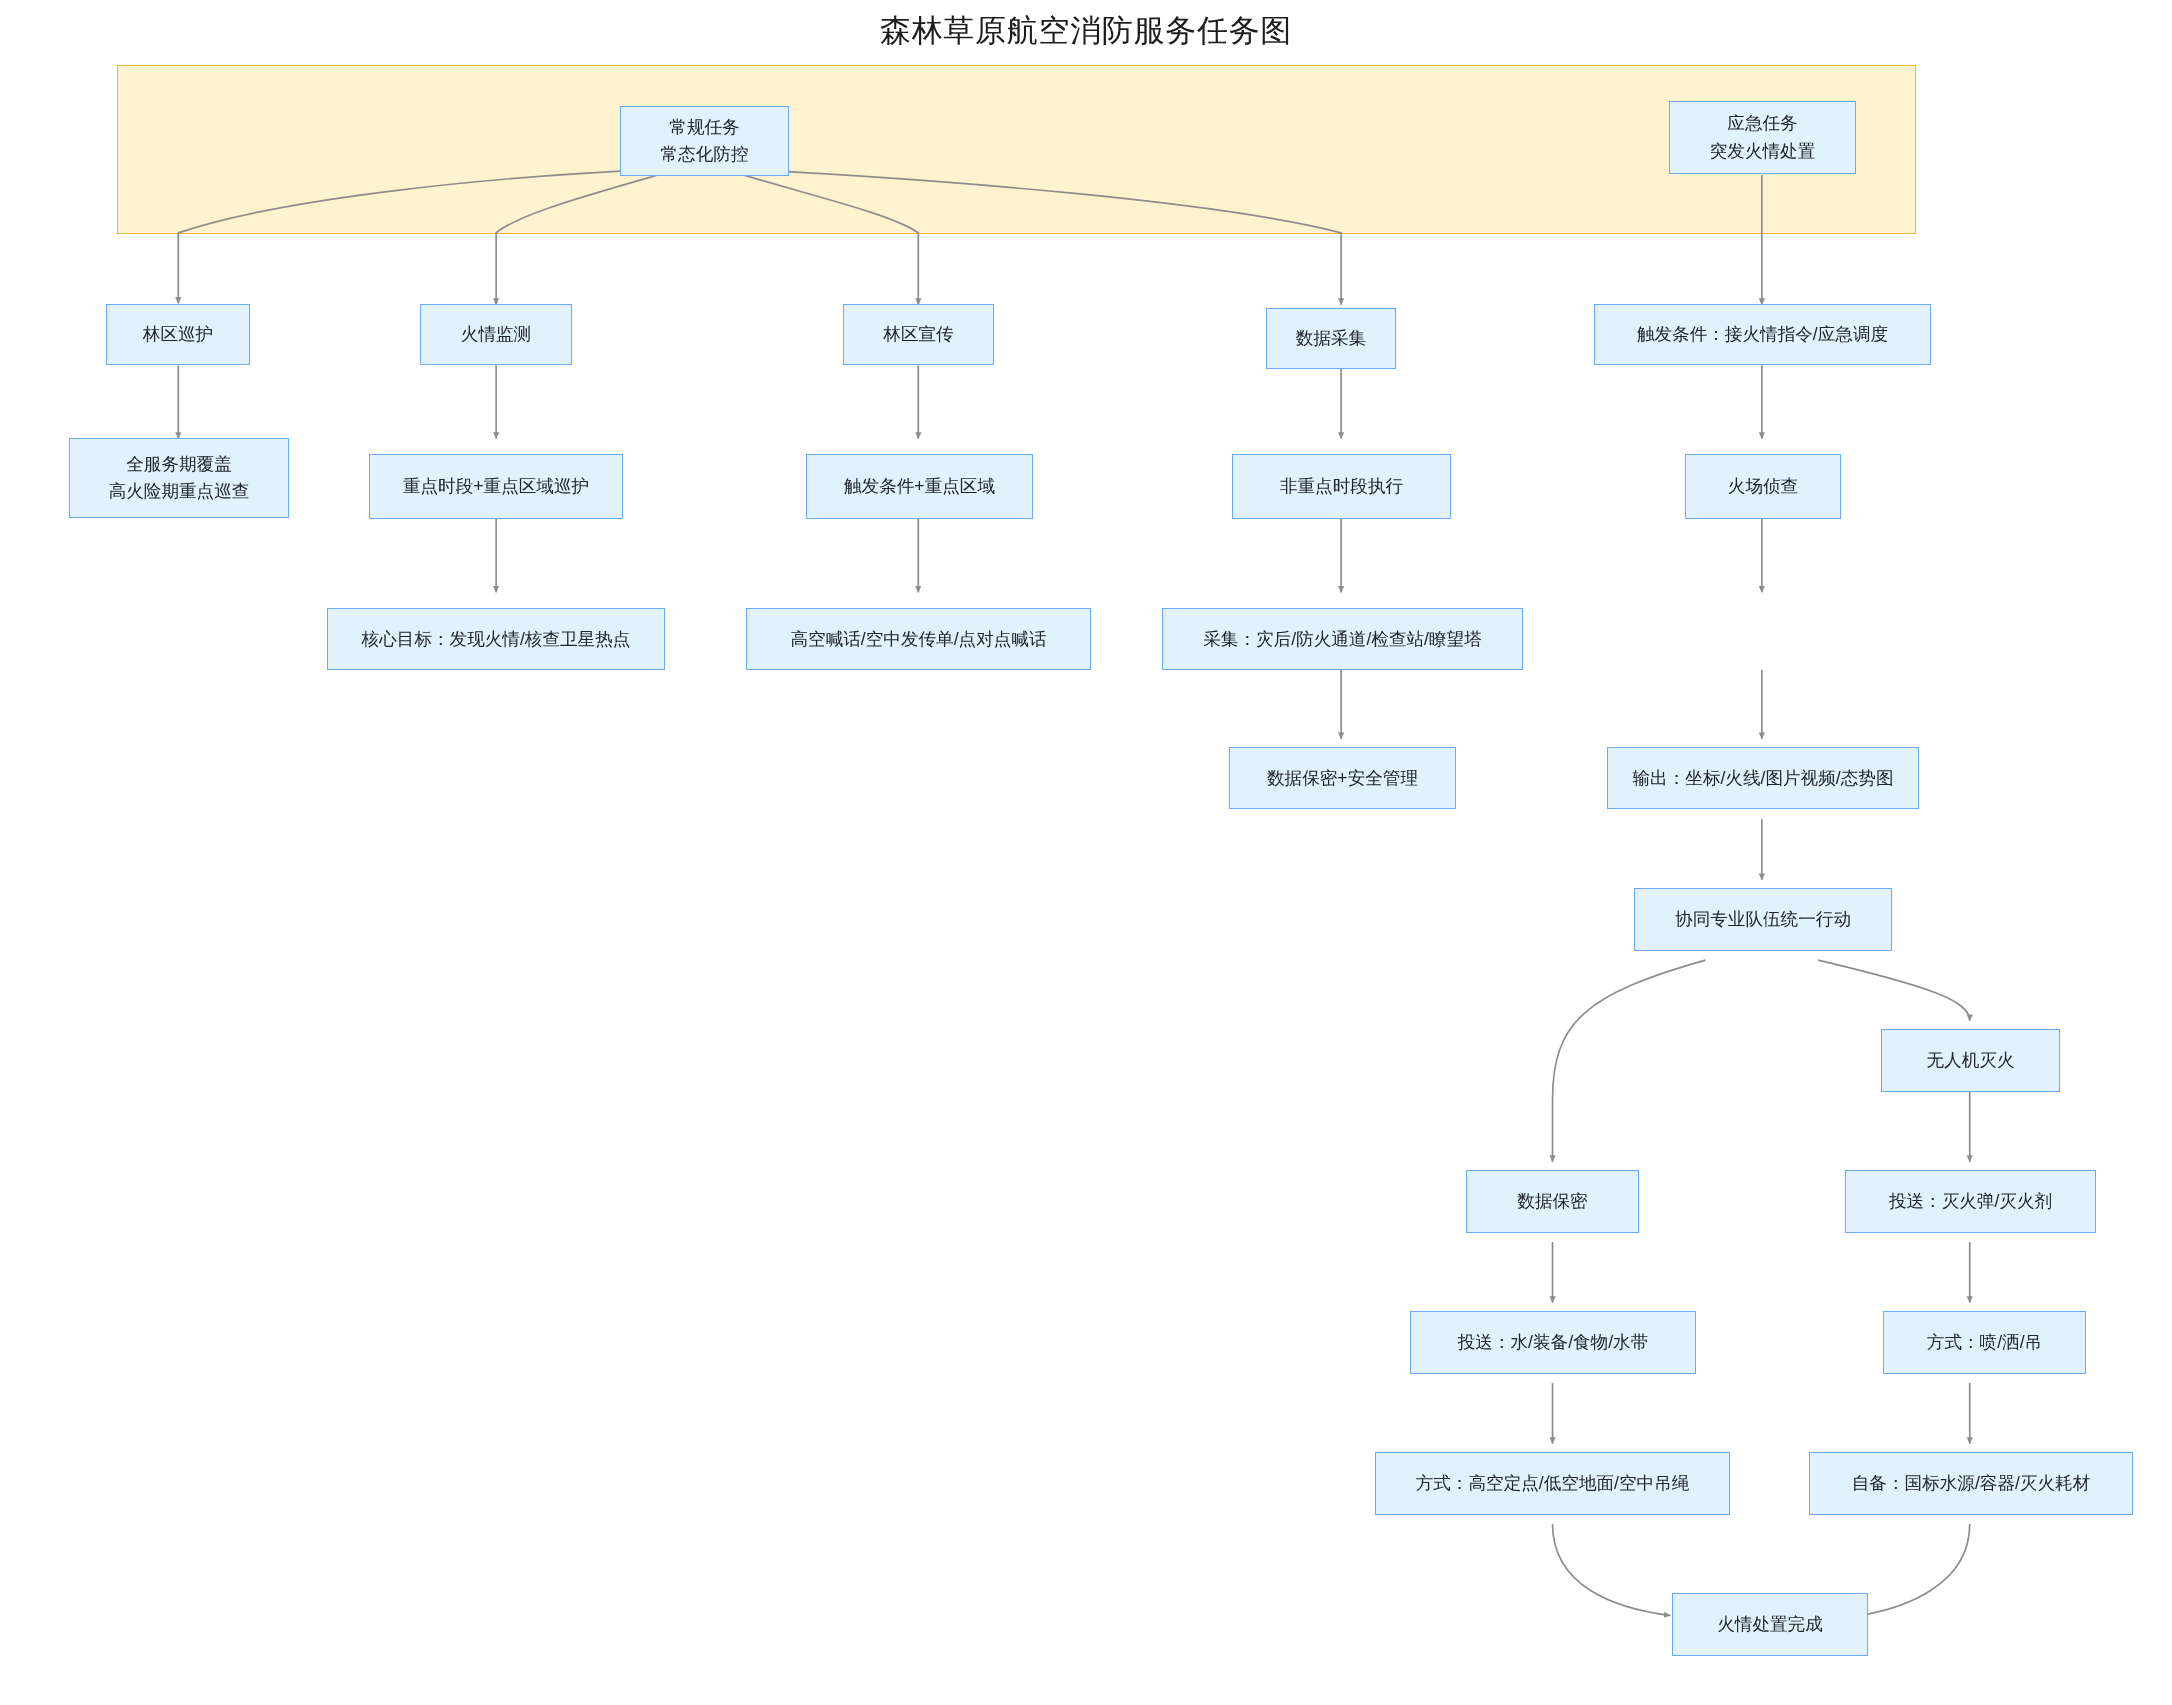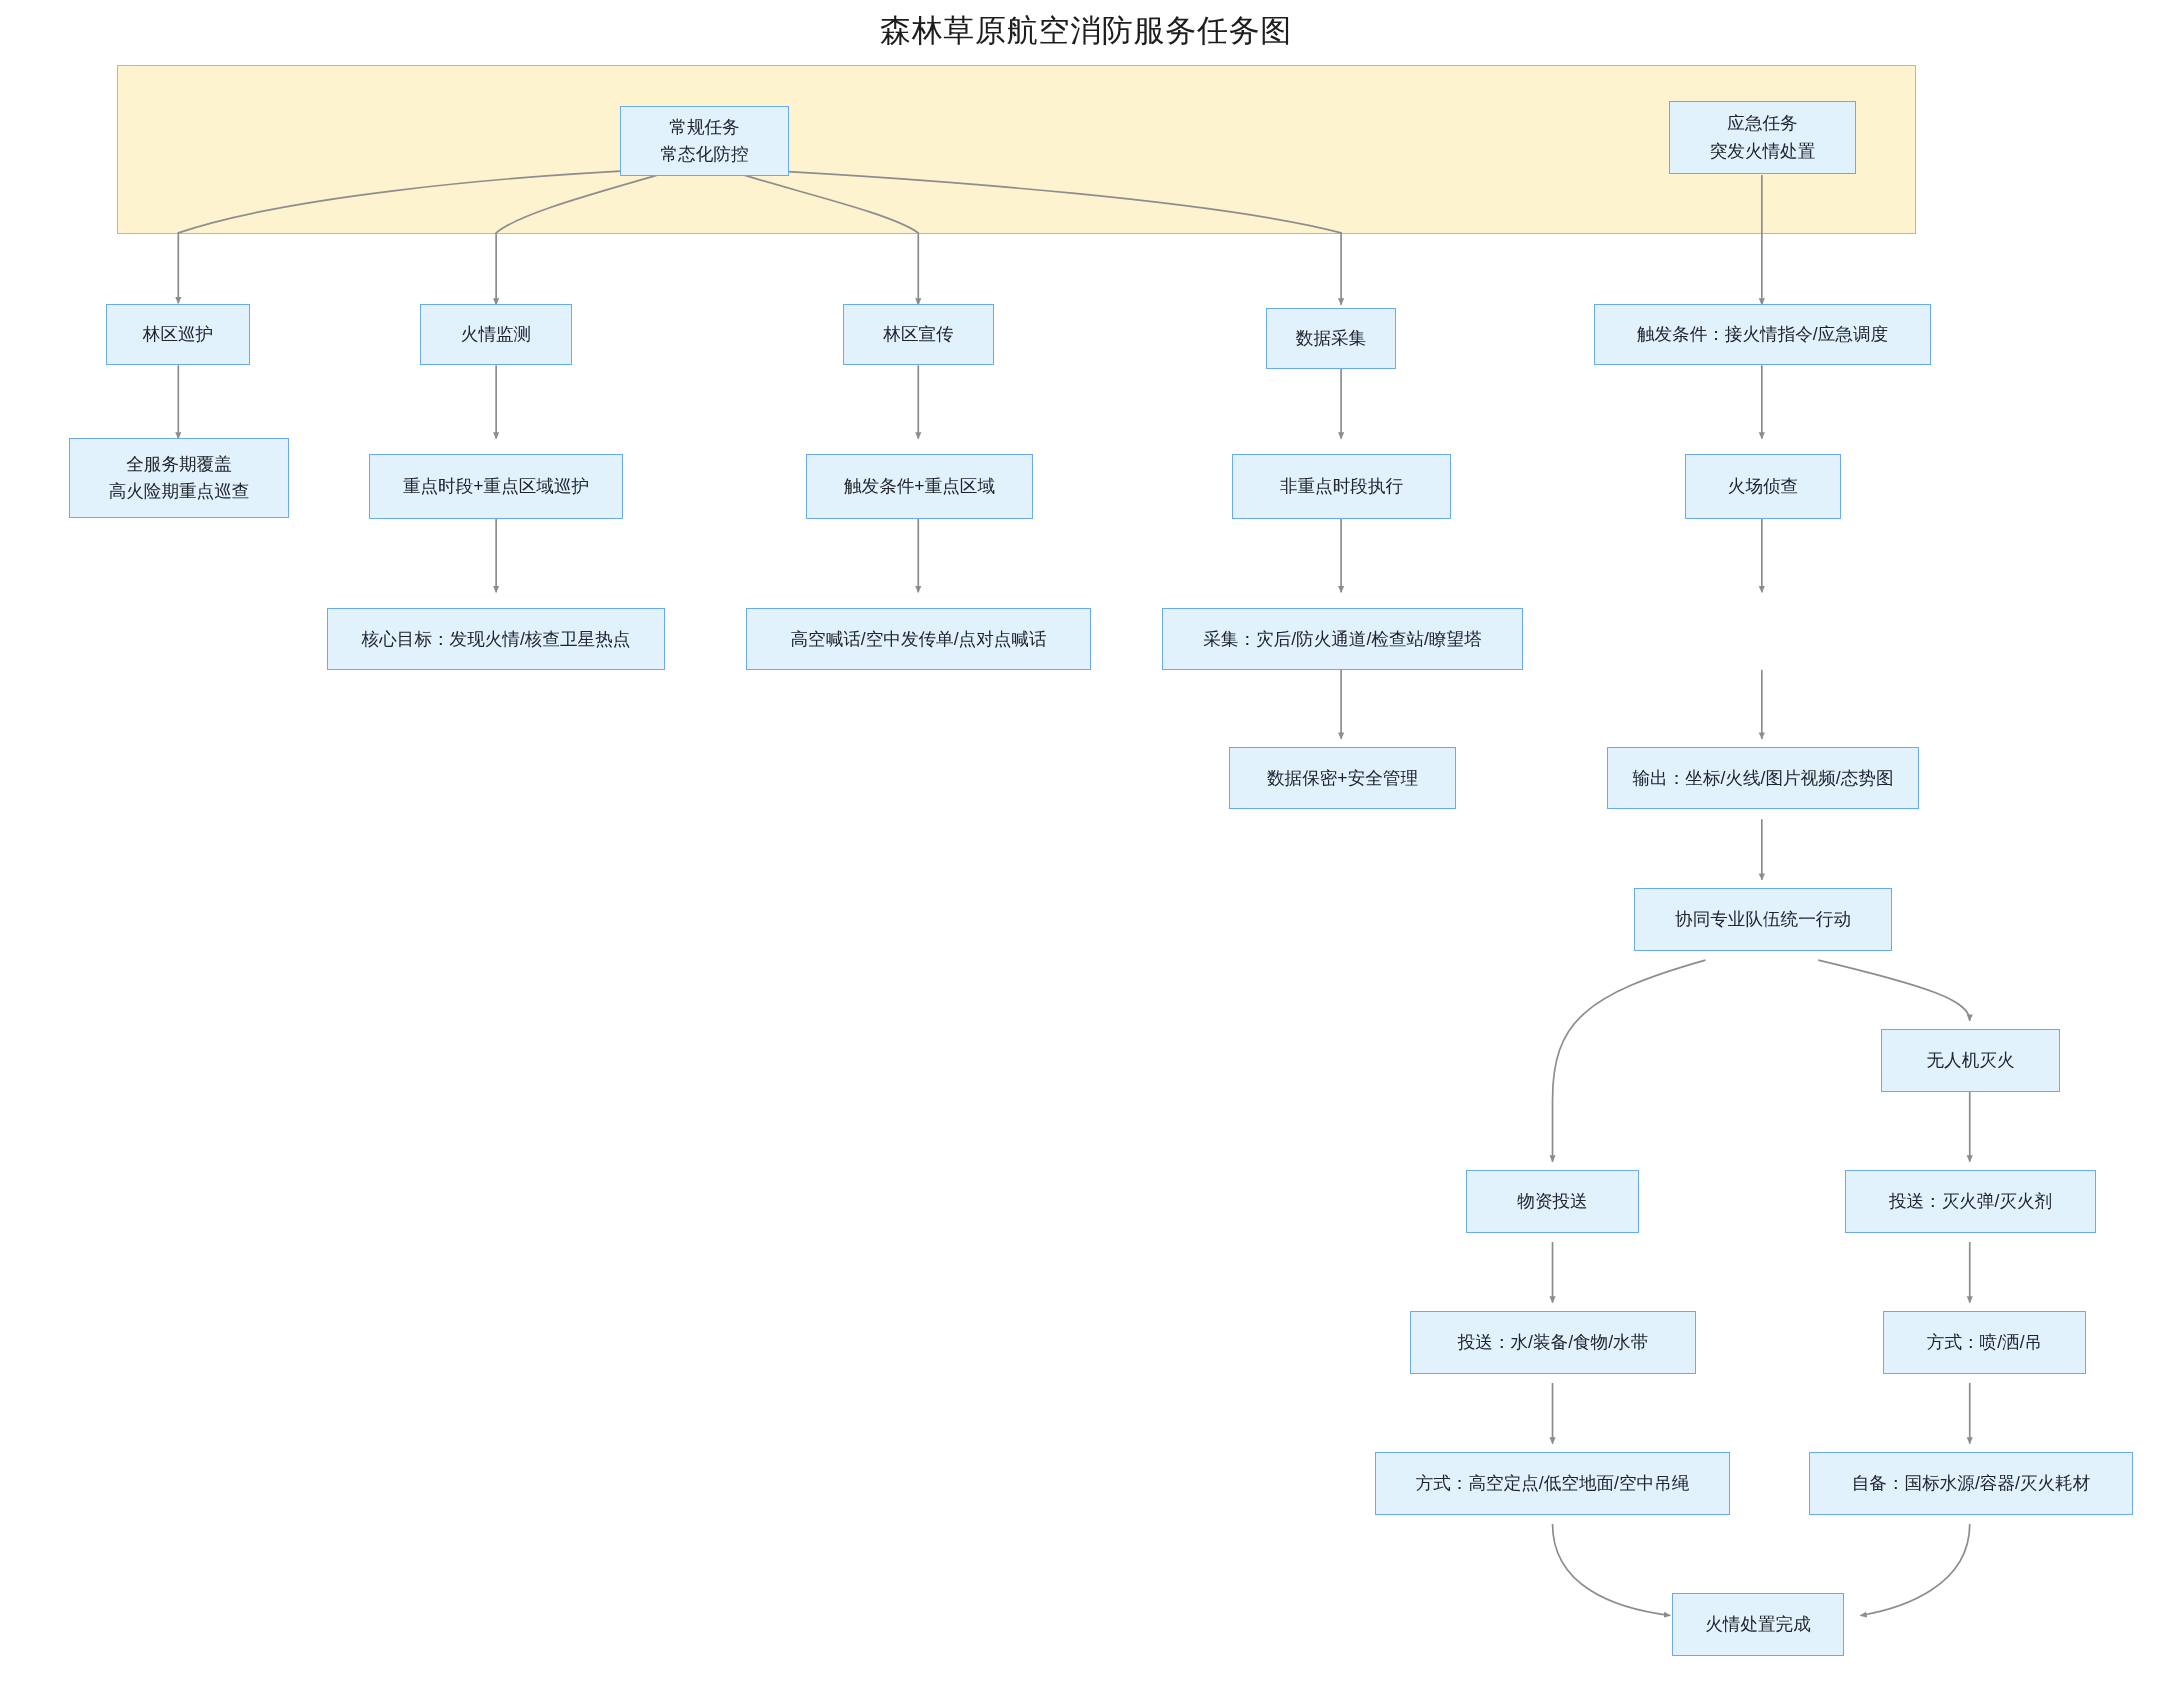--- a/index.html
+++ b/index.html
@@ -198,21 +198,21 @@
 
   <div class="node" style="left:1634px; top:888px; width:258px; height:63px;">
     <span class="ln">协同专业队伍统一行动</span>
   </div>
 
   <div class="node" style="left:1881px; top:1029px; width:179px; height:63px;">
     <span class="ln">无人机灭火</span>
   </div>
 
   <div class="node" style="left:1466px; top:1170px; width:173px; height:63px;">
-    <span class="ln">物资投送</span>
+    <span class="ln">数据保密</span>
   </div>
 
   <div class="node" style="left:1845px; top:1170px; width:251px; height:63px;">
     <span class="ln">投送：灭火弹/灭火剂</span>
   </div>
 
   <div class="node" style="left:1410px; top:1311px; width:286px; height:63px;">
     <span class="ln">投送：水/装备/食物/水带</span>
   </div>
 
@@ -221,18 +221,18 @@
   </div>
 
   <div class="node" style="left:1809px; top:1452px; width:324px; height:63px;">
     <span class="ln">自备：国标水源/容器/灭火耗材</span>
   </div>
 
   <div class="node" style="left:1375px; top:1452px; width:355px; height:63px;">
     <span class="ln">方式：高空定点/低空地面/空中吊绳</span>
   </div>
 
-  <div class="node" style="left:1672px; top:1593px; width:172px; height:63px;">
+  <div class="node" style="left:1672px; top:1593px; width:196px; height:63px;">
     <span class="ln">火情处置完成</span>
   </div>
 
 </div>
 
 
 </body></html>

